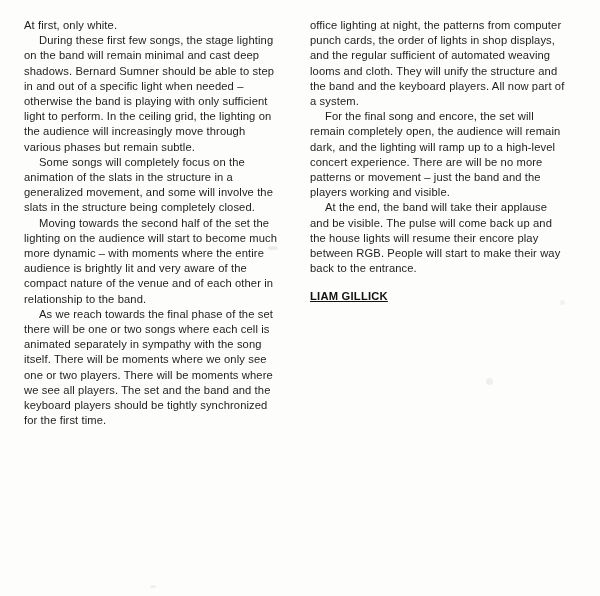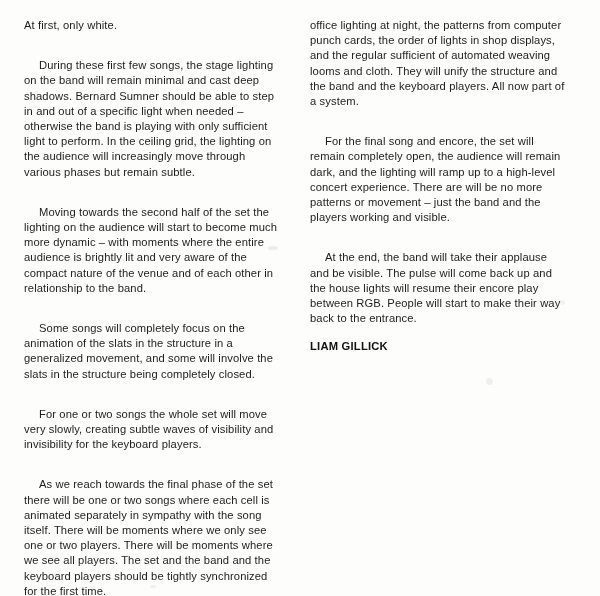--- a/index.html
+++ b/index.html
@@ -34,29 +34,29 @@
   p {
     margin: 0;
     font-size: 11.2px;
     line-height: 15.2px;
     color: #1d1d1d;
     text-align: left;
     letter-spacing: 0.01em;
   }
   p.indent {
     text-indent: 15px;
-    margin-top: 25px;
   }
   .byline {
     margin-top: 13px;
     font-size: 11.2px;
     line-height: 15.2px;
     font-weight: bold;
     letter-spacing: 0.02em;
     color: #111;
+    text-decoration: underline;
   }
   
   .blotch {
     position: absolute;
     border-radius: 50%;
     pointer-events: none;
   }
   .b1 { left: 268px; top: 246px; width: 10px; height: 4px; background: rgba(170,170,160,0.20); }
   .b2 { left: 486px; top: 378px; width: 7px; height: 7px; background: rgba(175,175,165,0.18); }
   .b3 { left: 150px; top: 585px; width: 6px; height: 3px; background: rgba(170,170,160,0.16); }
@@ -70,23 +70,22 @@
   <div class="blotch b1"></div>
   <div class="blotch b2"></div>
   <div class="blotch b3"></div>
   <div class="blotch b4"></div>
 
   <div class="columns">
 
     <div class="col">
       <p>At first, only white.</p>
       <p class="indent">During these first few songs, the stage lighting on the band will remain minimal and cast deep shadows. Bernard Sumner should be able to step in and out of a specific light when needed – otherwise the band is playing with only sufficient light to perform. In the ceiling grid, the lighting on the audience will increasingly move through various phases but remain subtle.</p>
+      <p class="indent">Some songs will completely focus on the animation of the slats in the structure in a generalized movement, and some will involve the slats in the structure being completely closed.</p>
       <p class="indent">Moving towards the second half of the set the lighting on the audience will start to become much more dynamic – with moments where the entire audience is brightly lit and very aware of the compact nature of the venue and of each other in relationship to the band.</p>
-      <p class="indent">Some songs will completely focus on the animation of the slats in the structure in a generalized movement, and some will involve the slats in the structure being completely closed.</p>
-      <p class="indent">For one or two songs the whole set will move very slowly, creating subtle waves of visibility and invisibility for the keyboard players.</p>
       <p class="indent">As we reach towards the final phase of the set there will be one or two songs where each cell is animated separately in sympathy with the song itself. There will be moments where we only see one or two players. There will be moments where we see all players. The set and the band and the keyboard players should be tightly synchronized for the first time.</p>
 
     </div>
 
     <div class="col">
       <p>office lighting at night, the patterns from computer punch cards, the order of lights in shop displays, and the regular sufficient of automated weaving looms and cloth. They will unify the structure and the band and the keyboard players. All now part of a system.</p>
       <p class="indent">For the final song and encore, the set will remain completely open, the audience will remain dark, and the lighting will ramp up to a high-level concert experience. There are will be no more patterns or movement – just the band and the players working and visible.</p>
       <p class="indent">At the end, the band will take their applause and be visible. The pulse will come back up and the house lights will resume their encore play between RGB. People will start to make their way back to the entrance.</p>
       <p class="byline">LIAM GILLICK</p>
     </div>

